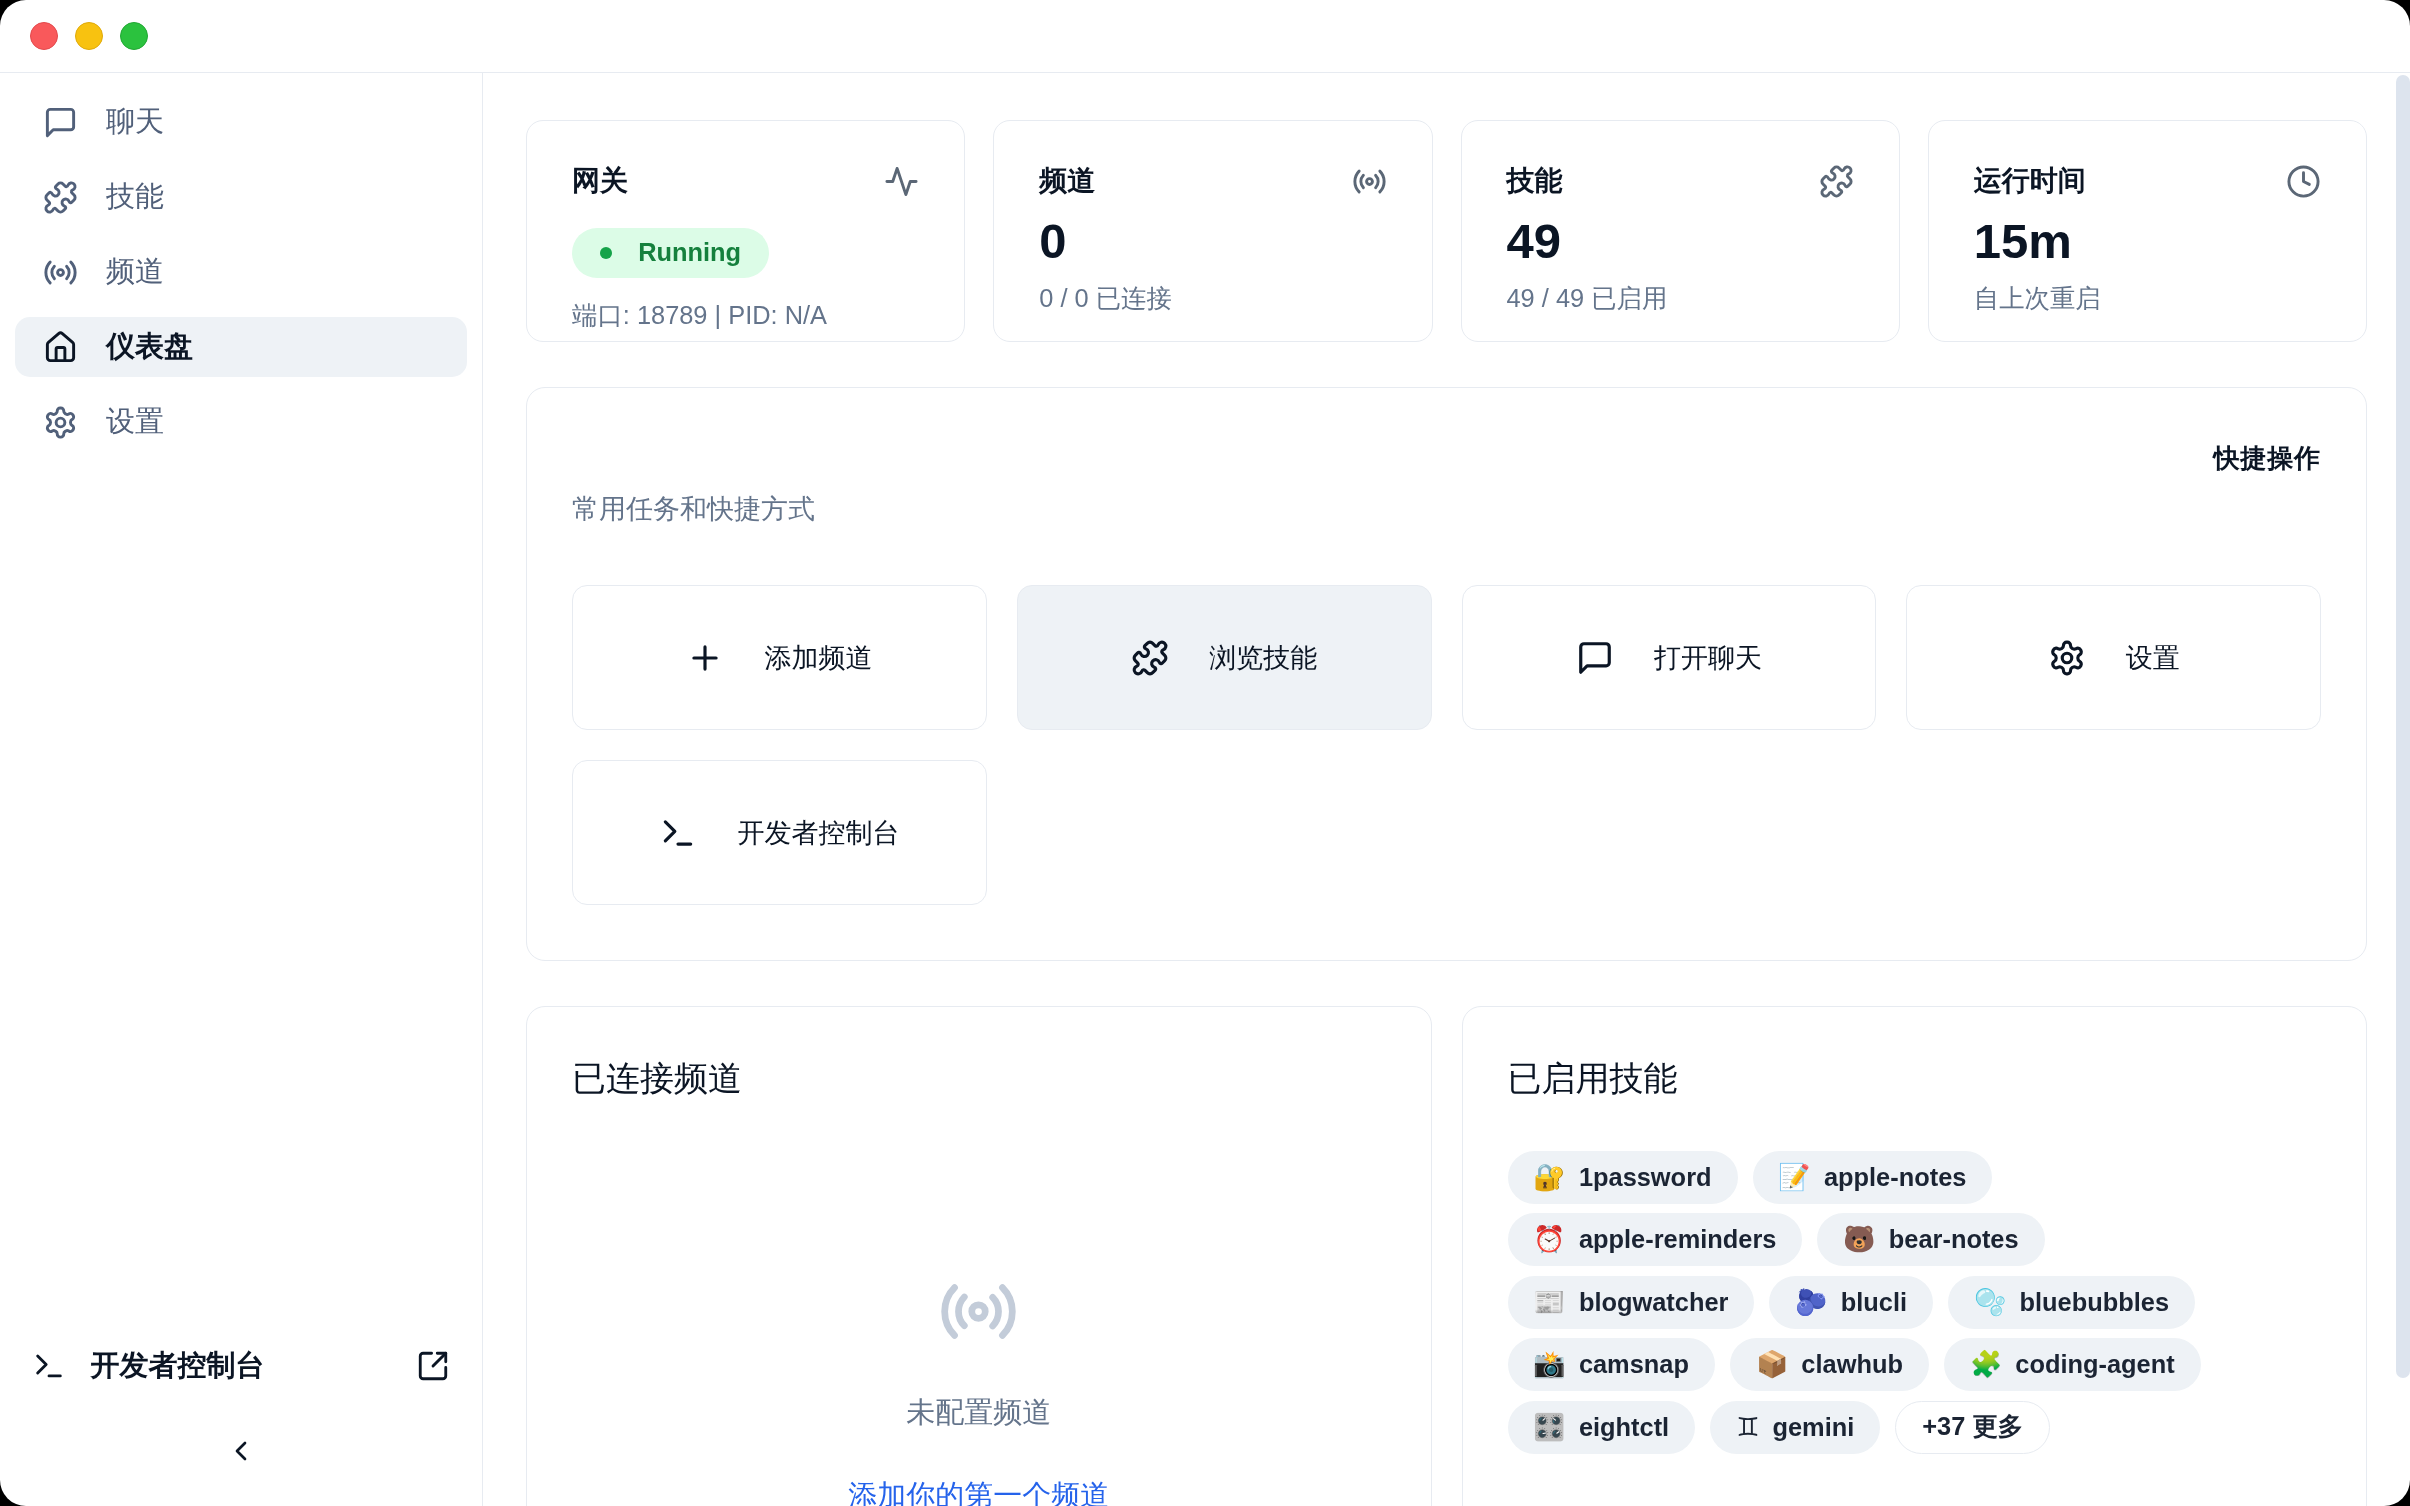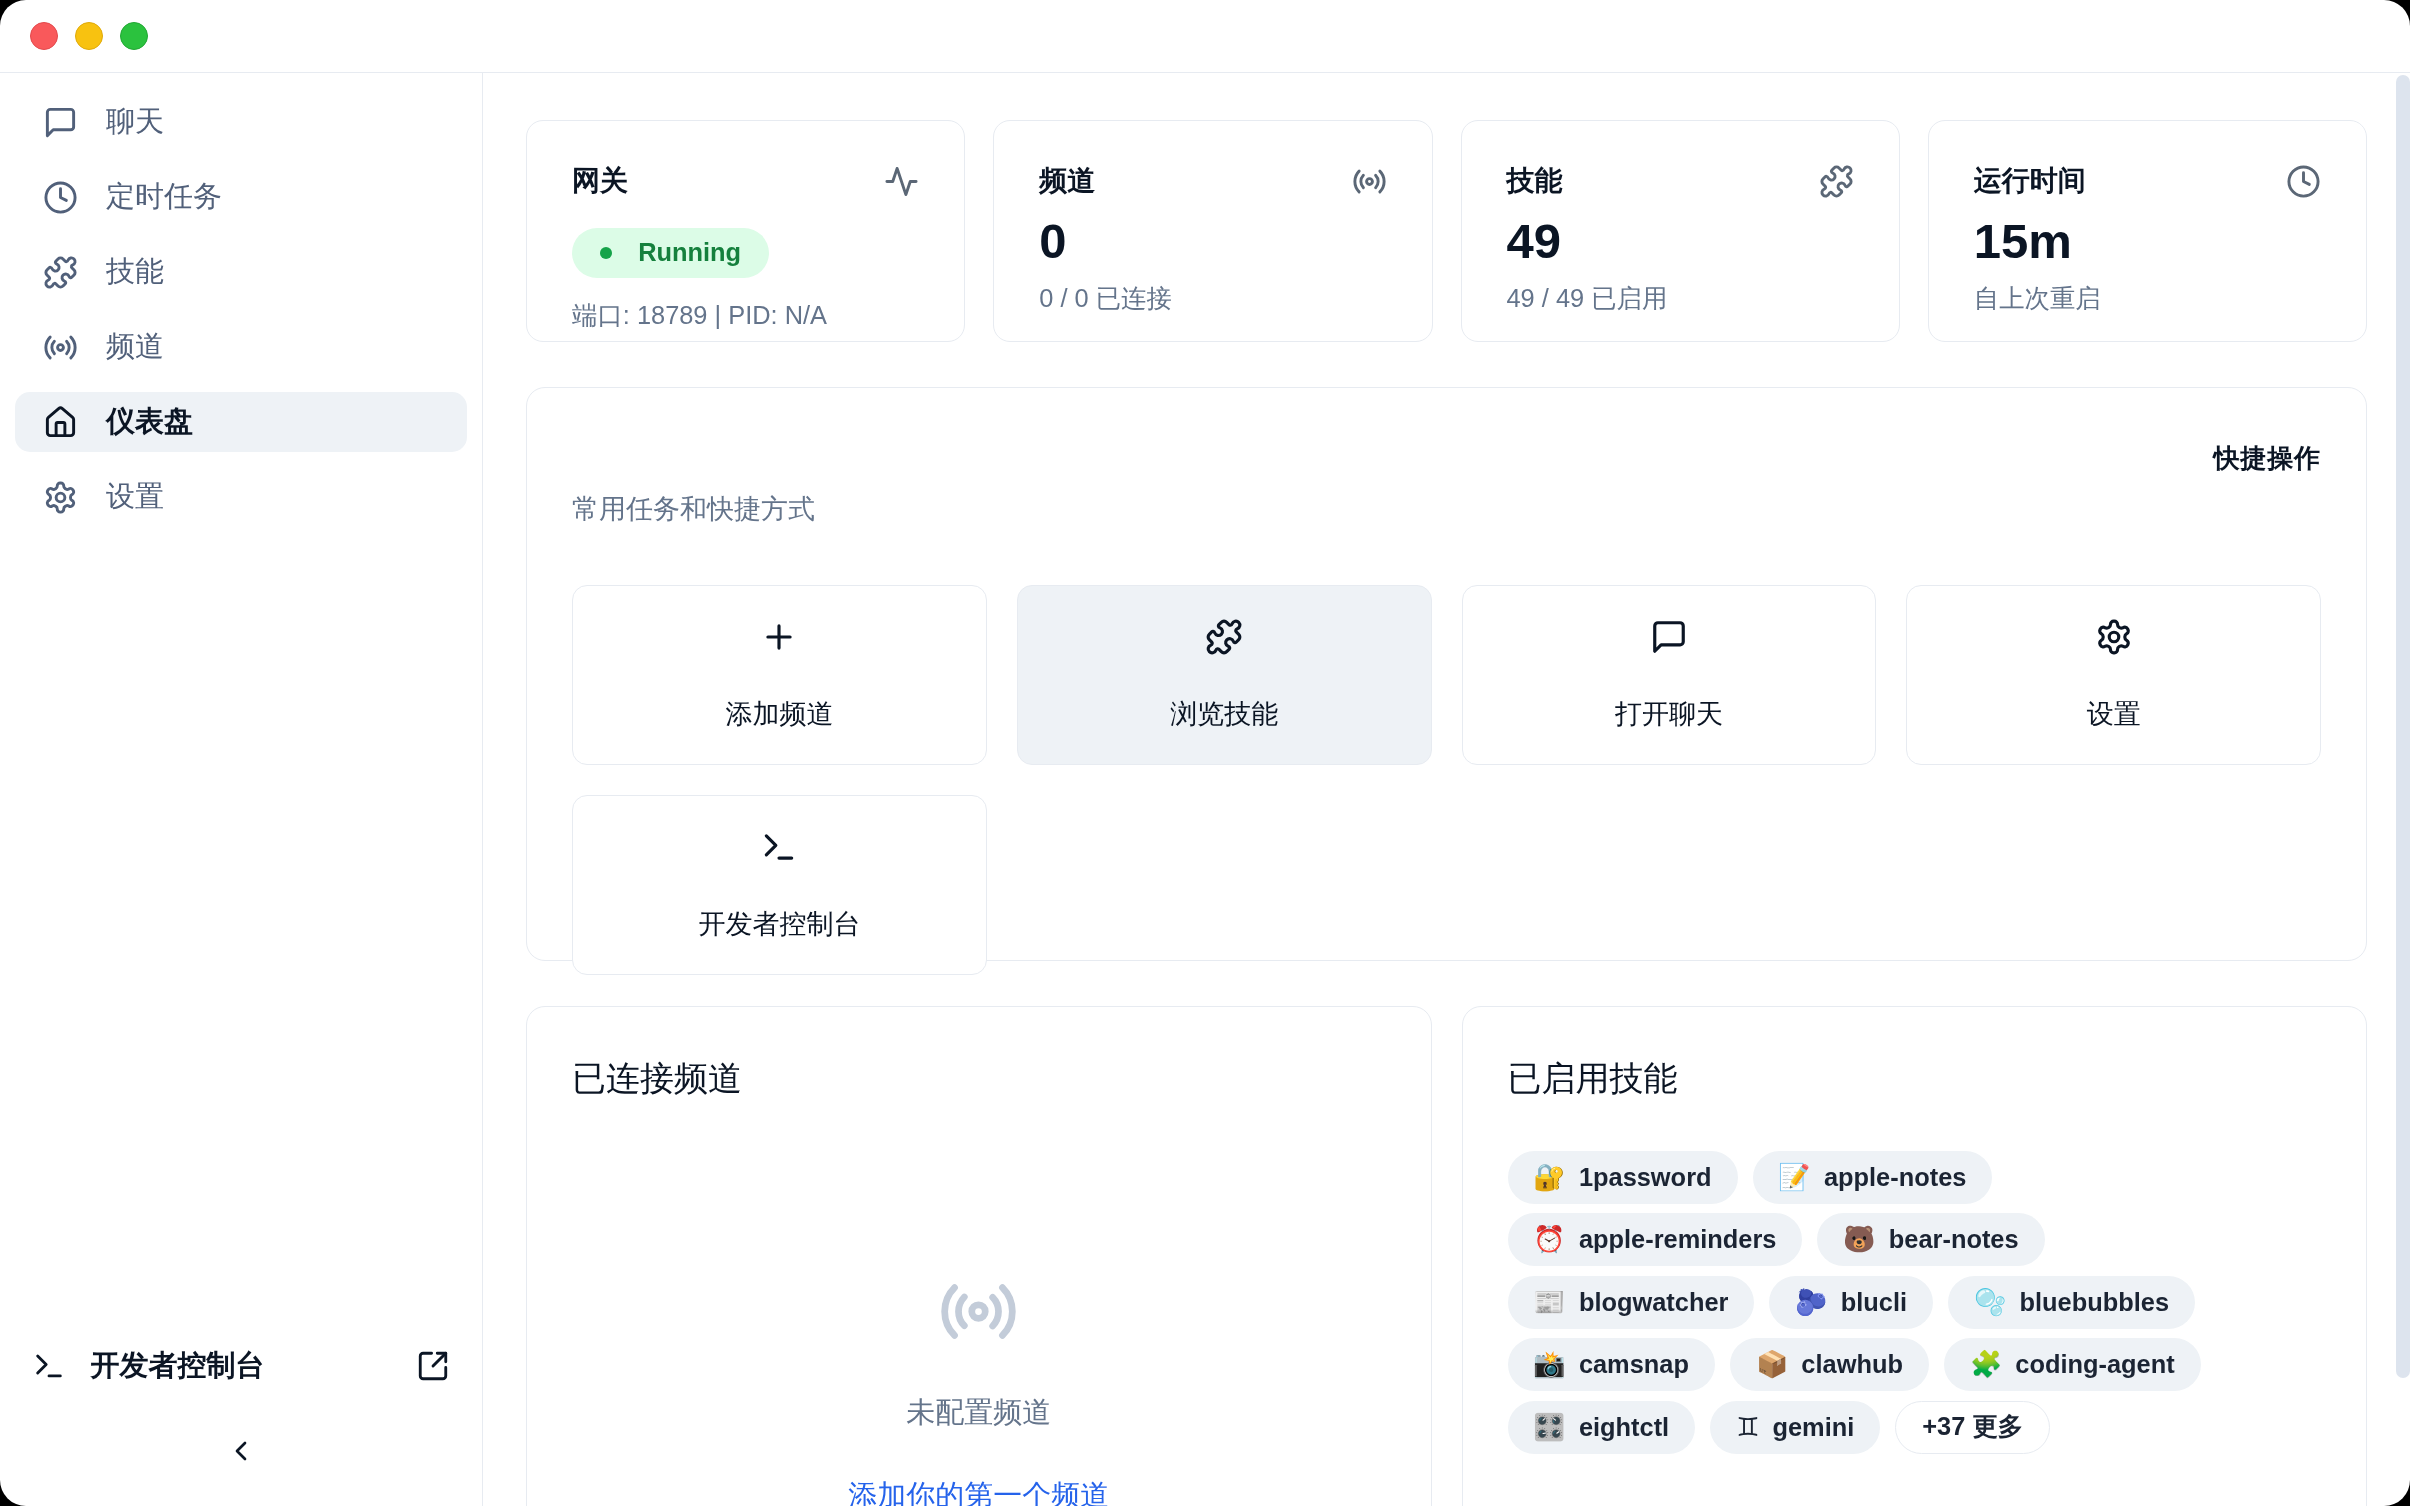--- a/index.html
+++ b/index.html
@@ -69,22 +69,22 @@
   .stat-sub.gateway{margin-top:21px;}
   
   .panel{
     margin-top:45px;border:1.9px solid #e7ebf1;border-radius:19px;background:#fff;
     box-sizing:border-box;height:574px;padding:53px 45px;
   }
   .panel-title{font-size:26px;font-weight:700;color:#0b1524;letter-spacing:0.9px;text-align:right;}
   .panel-sub{margin-top:15px;font-size:27px;color:#64748b;}
   .actions{display:grid;grid-template-columns:repeat(4,1fr);gap:30px;margin-top:58px;}
   .action-btn{
-    height:180px;border:1.9px solid #e7ebf1;border-radius:15px;background:#fff;
-    display:flex;flex-direction:column;align-items:center;justify-content:center;gap:40px;
+    height:145px;border:1.9px solid #e7ebf1;border-radius:15px;background:#fff;
+    display:flex;flex-direction:row;align-items:center;justify-content:center;gap:40px;
     cursor:pointer;box-sizing:border-box;
   }
   .action-btn svg{width:38px;height:38px;stroke:#0b1524;}
   .action-btn .lbl{font-size:27px;font-weight:500;color:#0b1524;}
   .action-btn.highlight{background:#eef2f6;border-color:#e7ebf1;}
   
   .bottom{display:grid;grid-template-columns:1fr 1fr;gap:30px;margin-top:45px;}
   .big-card{
     border:1.9px solid #e7ebf1;border-radius:19px;background:#fff;
     box-sizing:border-box;height:659px;padding:49px 45px;
@@ -126,27 +126,20 @@
 
     <div class="sidebar">
 
       <div class="nav-item">
         <svg viewBox="0 0 24 24">
             <path d="M21 15a2 2 0 0 1-2 2H7l-4 4V5a2 2 0 0 1 2-2h14a2 2 0 0 1 2 2z"></path>
           </svg>
         <span>聊天</span>
       </div>
 
-      <div class="nav-item">
-        <svg viewBox="0 0 24 24">
-            <circle cx="12" cy="12" r="10"></circle>
-            <polyline points="12 6 12 12 16 14"></polyline>
-          </svg>
-        <span>定时任务</span>
-      </div>
 
       <div class="nav-item">
         <svg viewBox="0 0 24 24">
             <path d="M19.439 7.85c-.049.322.059.648.289.878l1.568 1.568c.47.47.706 1.087.706 1.704s-.235 1.233-.706 1.704l-1.611 1.611a.98.98 0 0 1-.837.276c-.47-.07-.802-.48-.968-.925a2.501 2.501 0 1 0-3.214 3.214c.446.166.855.497.925.968a.979.979 0 0 1-.276.837l-1.61 1.61a2.404 2.404 0 0 1-1.705.707 2.402 2.402 0 0 1-1.704-.706l-1.568-1.568a1.026 1.026 0 0 0-.877-.29c-.493.074-.84.504-1.02.968a2.5 2.5 0 1 1-3.237-3.237c.464-.18.894-.527.967-1.02a1.026 1.026 0 0 0-.289-.877l-1.568-1.568A2.402 2.402 0 0 1 1.998 12c0-.617.236-1.234.706-1.704L4.23 8.77c.24-.24.581-.353.917-.303.515.077.877.528 1.073 1.01a2.5 2.5 0 1 0 3.259-3.259c-.482-.196-.933-.558-1.01-1.073-.05-.336.062-.676.303-.917l1.525-1.525A2.402 2.402 0 0 1 12 1.998c.617 0 1.234.236 1.704.706l1.568 1.568c.23.23.556.338.877.29.493-.074.84-.504 1.02-.968a2.5 2.5 0 1 1 3.237 3.237c-.464.18-.894.527-.967 1.02Z"></path>
           </svg>
         <span>技能</span>
       </div>
 
       <div class="nav-item">
         <svg viewBox="0 0 24 24">

